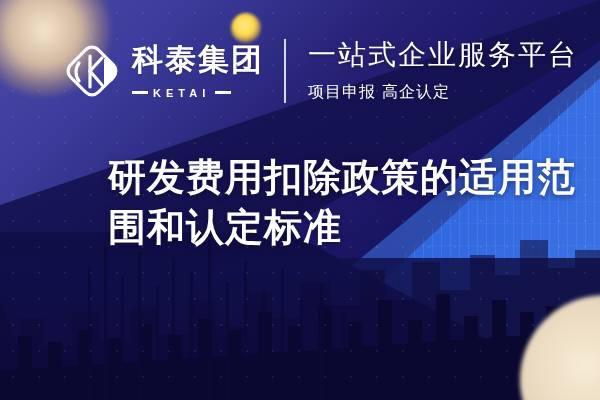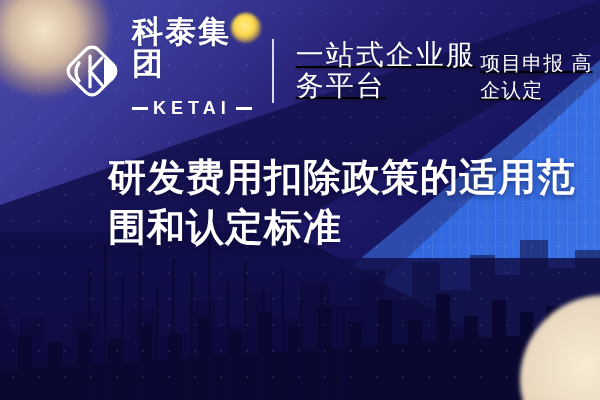--- a/index.html
+++ b/index.html
@@ -97,32 +97,32 @@
   #logo-mark{width:64px;height:64px;flex:0 0 auto;}
   #logo-words{margin-left:8px;display:flex;flex-direction:column;justify-content:center;gap:8px;}
   #logo-cn{
     font-size:31px;font-weight:bold;color:#fff;letter-spacing:2px;line-height:1.04;
     font-family:"DejaVu Sans","Liberation Sans",sans-serif;
     text-shadow:0 1px 2px rgba(0,0,0,.28);
   }
   #logo-en-row{display:flex;align-items:center;margin-top:3px;}
   .en-rule{height:3px;width:16px;background:#fff;flex:0 0 auto;}
   #logo-en{
-    font-size:18px;font-weight:bold;color:#fff;letter-spacing:5px;
-    margin:8px 5px;white-space:nowrap;
+    font-size:11px;font-weight:bold;color:#fff;letter-spacing:5px;
+    margin:0 5px;white-space:nowrap;
   }
   #divider{width:2px;height:64px;background:rgba(255,255,255,.82);margin:0 22px 0 20px;flex:0 0 auto;}
-  #slogan{display:flex;justify-content:flex-start;text-decoration:underline;}
+  #slogan{display:flex;flex-direction:column;justify-content:flex-start;}
   #slogan-main{
     font-size:28px;color:#fff;letter-spacing:2px;line-height:1.12;
     font-family:"DejaVu Sans","Liberation Sans",sans-serif;
     text-shadow:0 1px 3px rgba(0,0,0,.35);
   }
   #slogan-sub{
-    font-size:20px;color:#fff;letter-spacing:1px;margin-top:11px;
+    font-size:16px;color:#fff;letter-spacing:1px;margin-top:11px;
     font-family:"DejaVu Sans","Liberation Sans",sans-serif;
     text-shadow:0 1px 3px rgba(0,0,0,.35);
   }
 
   
   #title{
     position:absolute;left:60px;top:152px;width:500px;
     font-size:38px;font-weight:bold;color:#ffffff;line-height:1.32;
     letter-spacing:1px;
     font-family:"DejaVu Sans","Liberation Sans",sans-serif;

